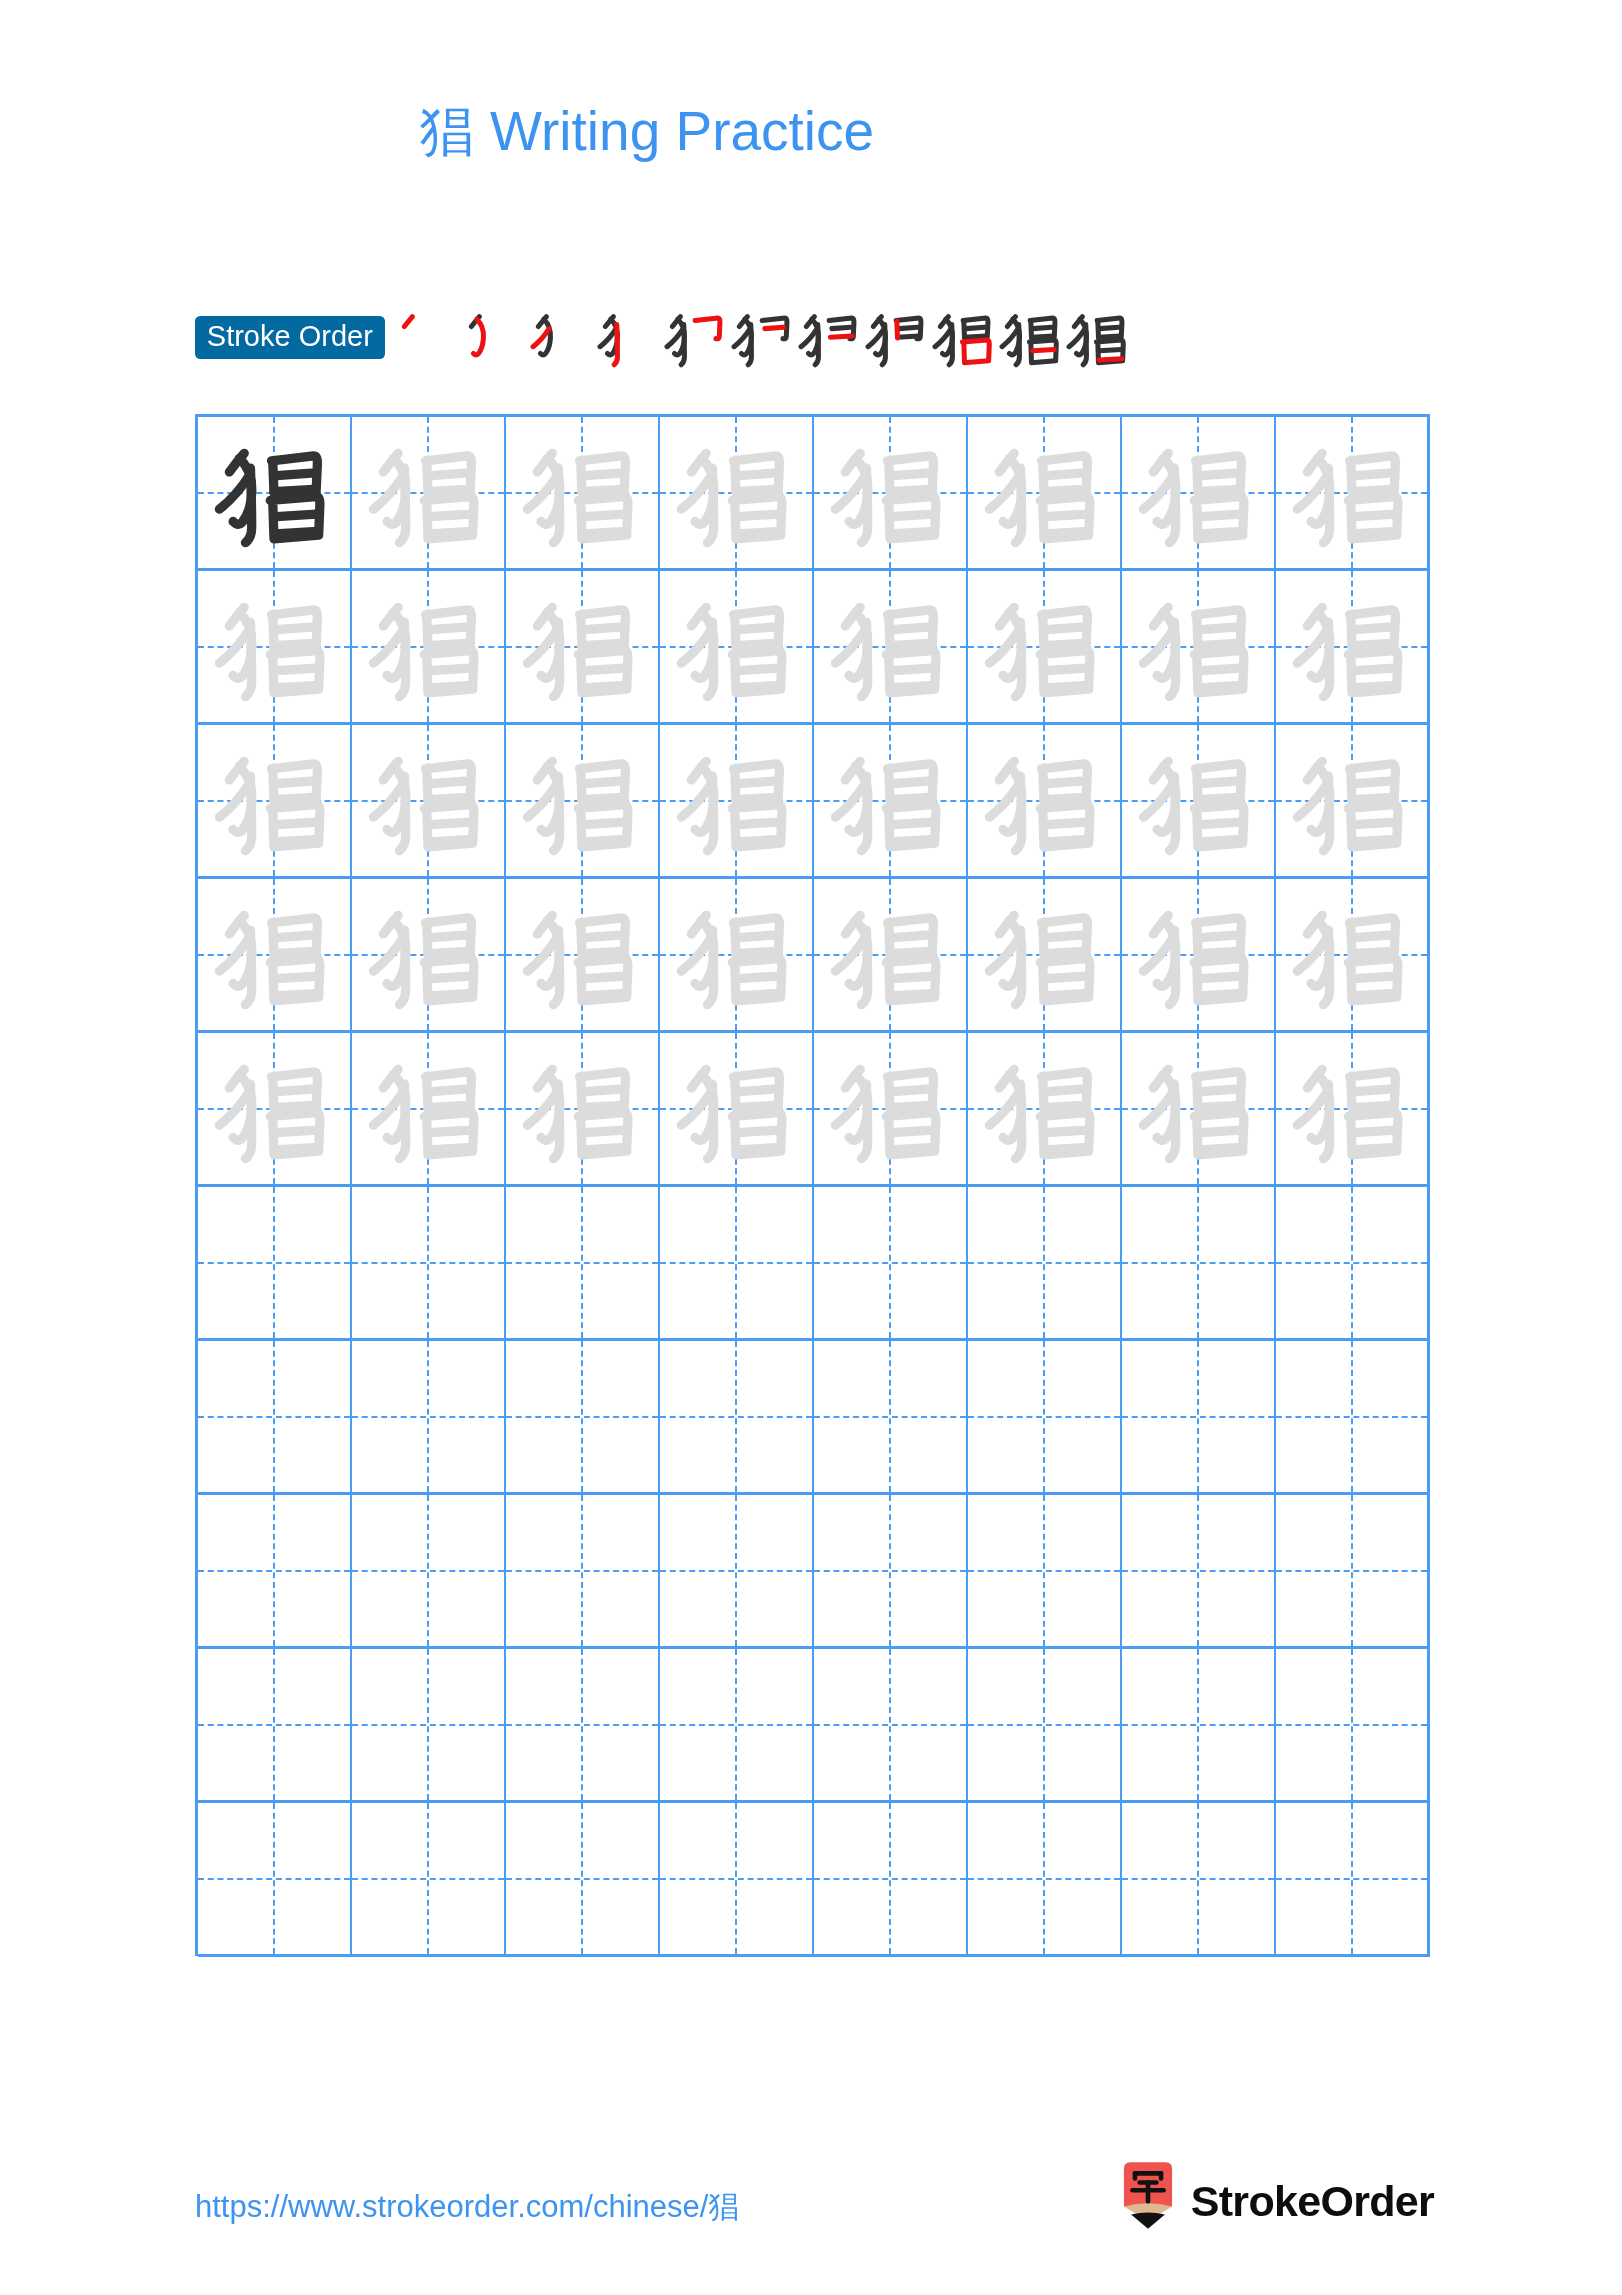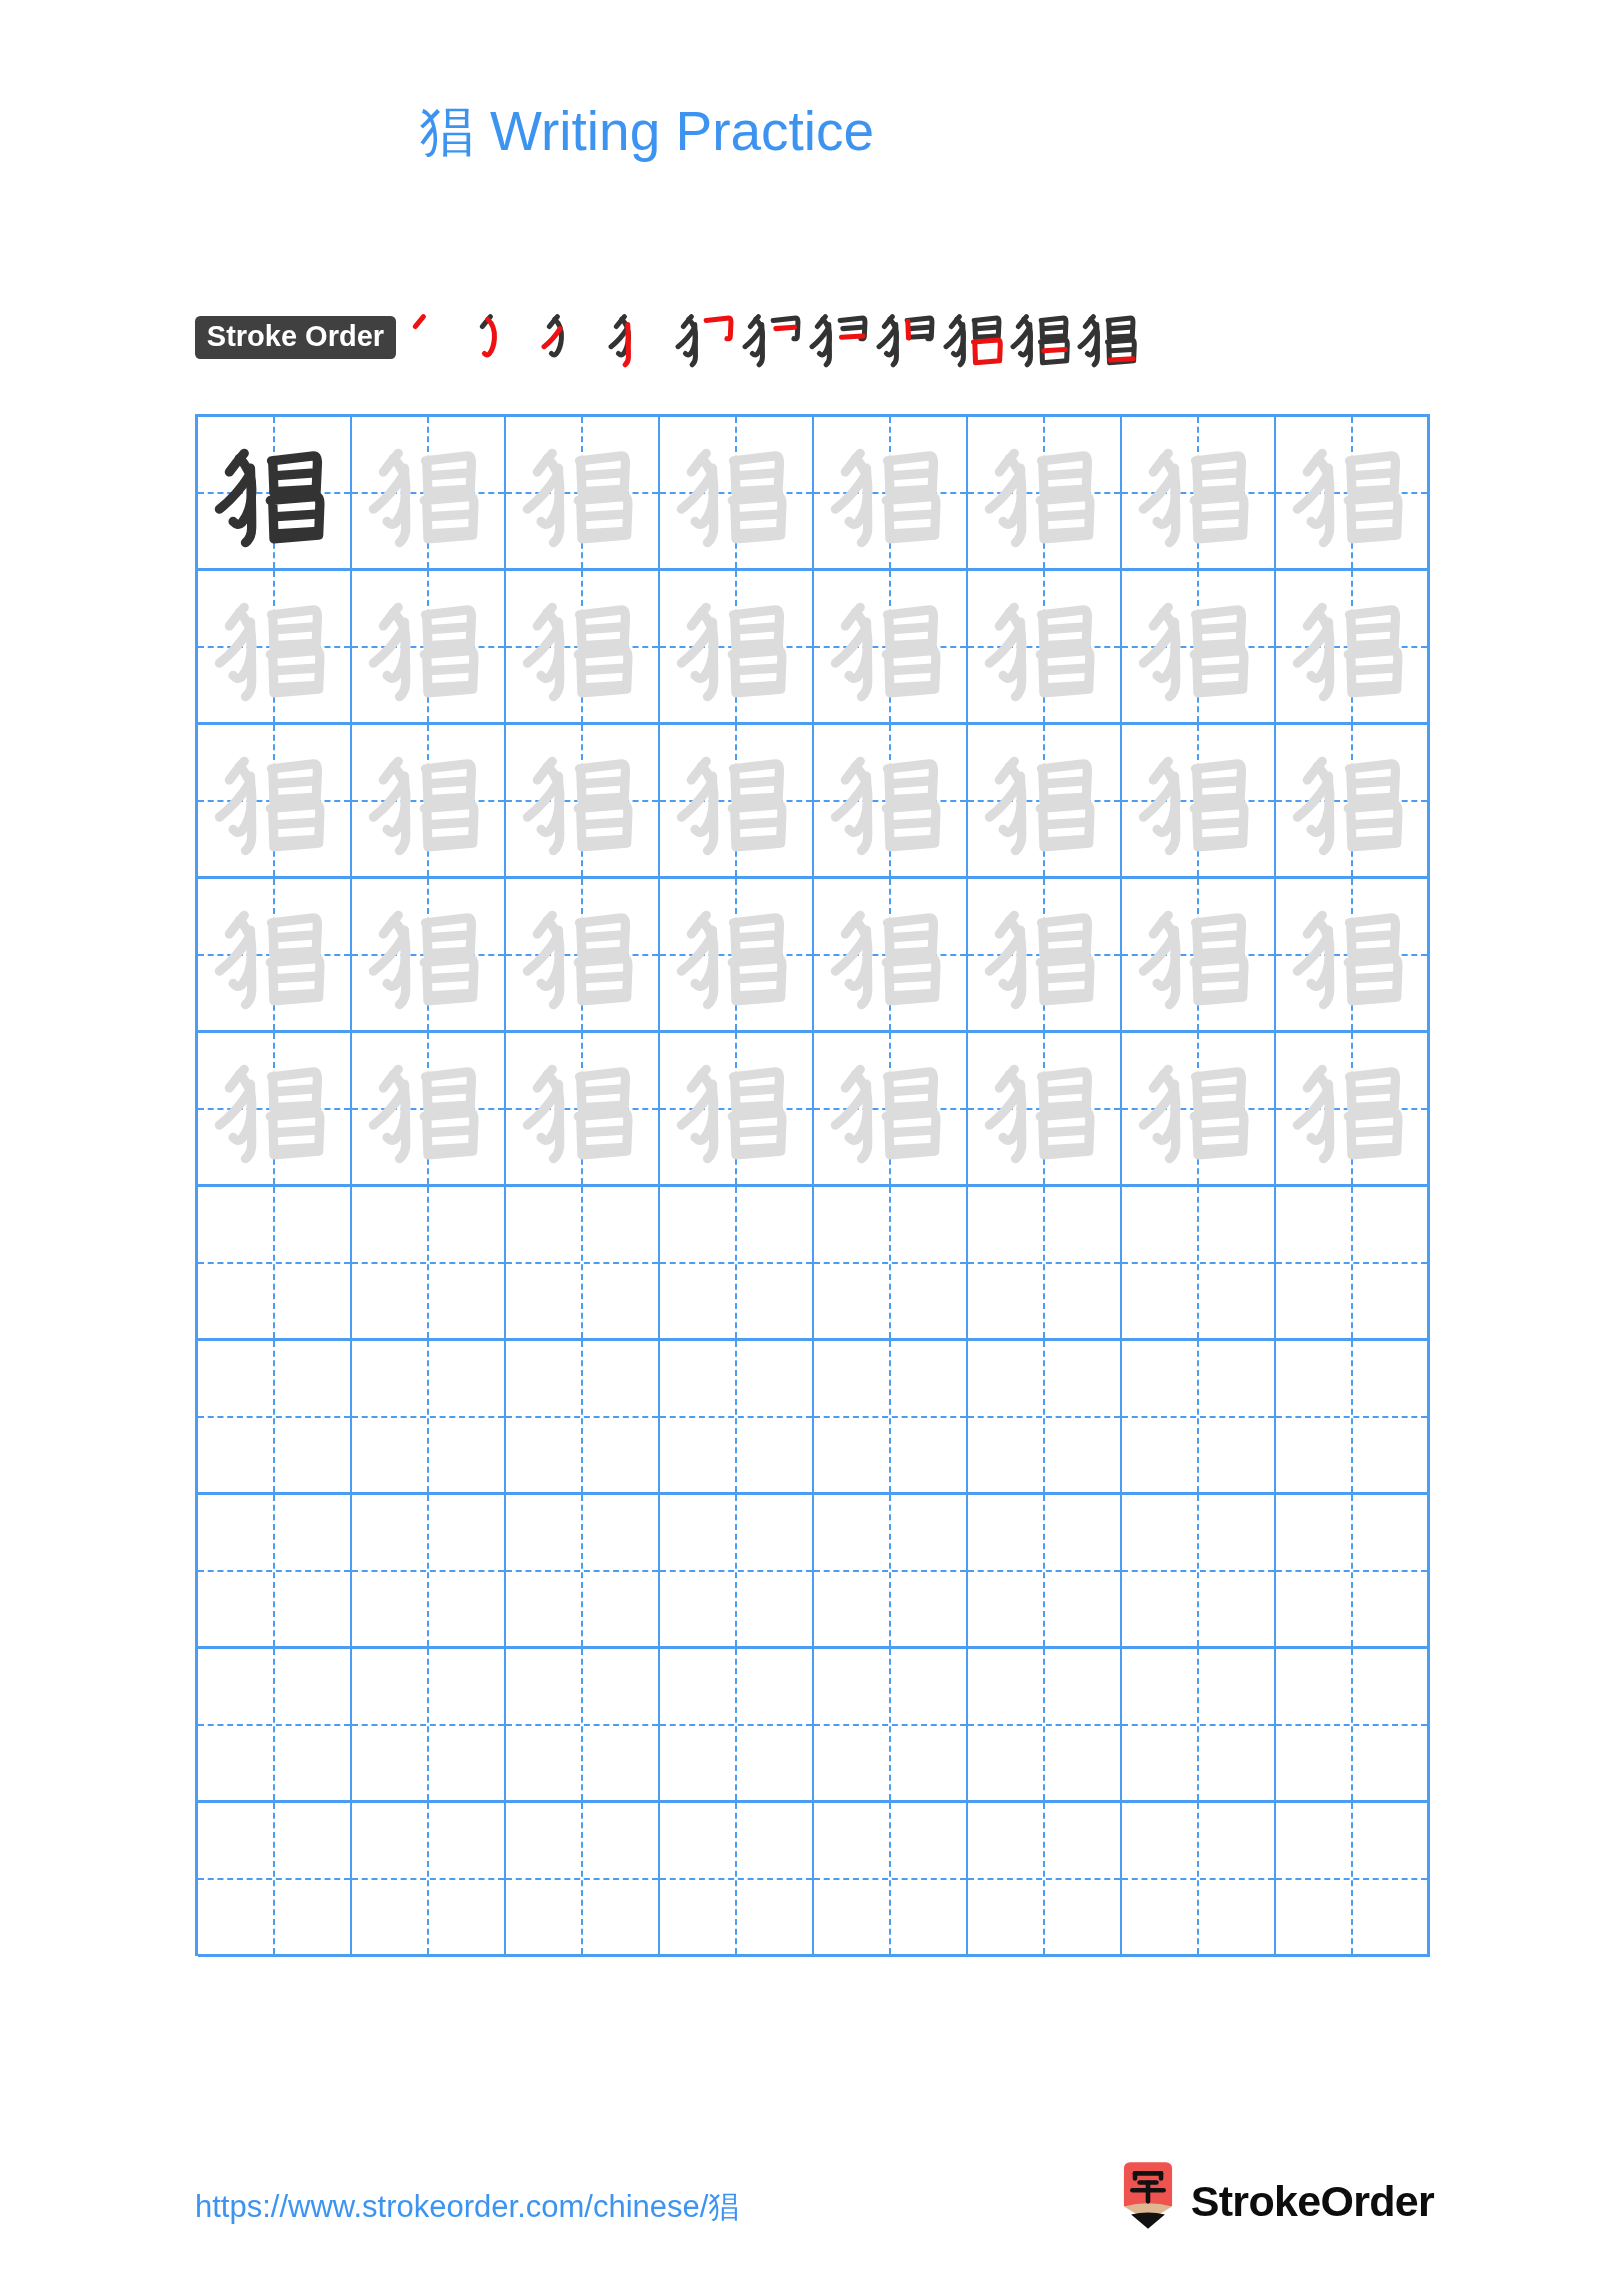--- a/index.html
+++ b/index.html
@@ -43,24 +43,24 @@
     position: absolute;
     top: 298px;
     left: 195px;
     height: 79px;
     display: flex;
     align-items: center;
     gap: 0px;
   }
 
   .stroke-badge {
-    background: #404040;
+    background: #0369a1;
     color: #ffffff;
     font-size: 29px;
-    font-weight: 700;
+    font-weight: 400;
     border-radius: 5.2px;
     padding: 5.9px 11.8px 8.5px 11.8px;
     line-height: 1;
     white-space: nowrap;
     margin-right: 10.5px;
   }
 
   .stroke-steps {
     display: flex;
     align-items: flex-start;

